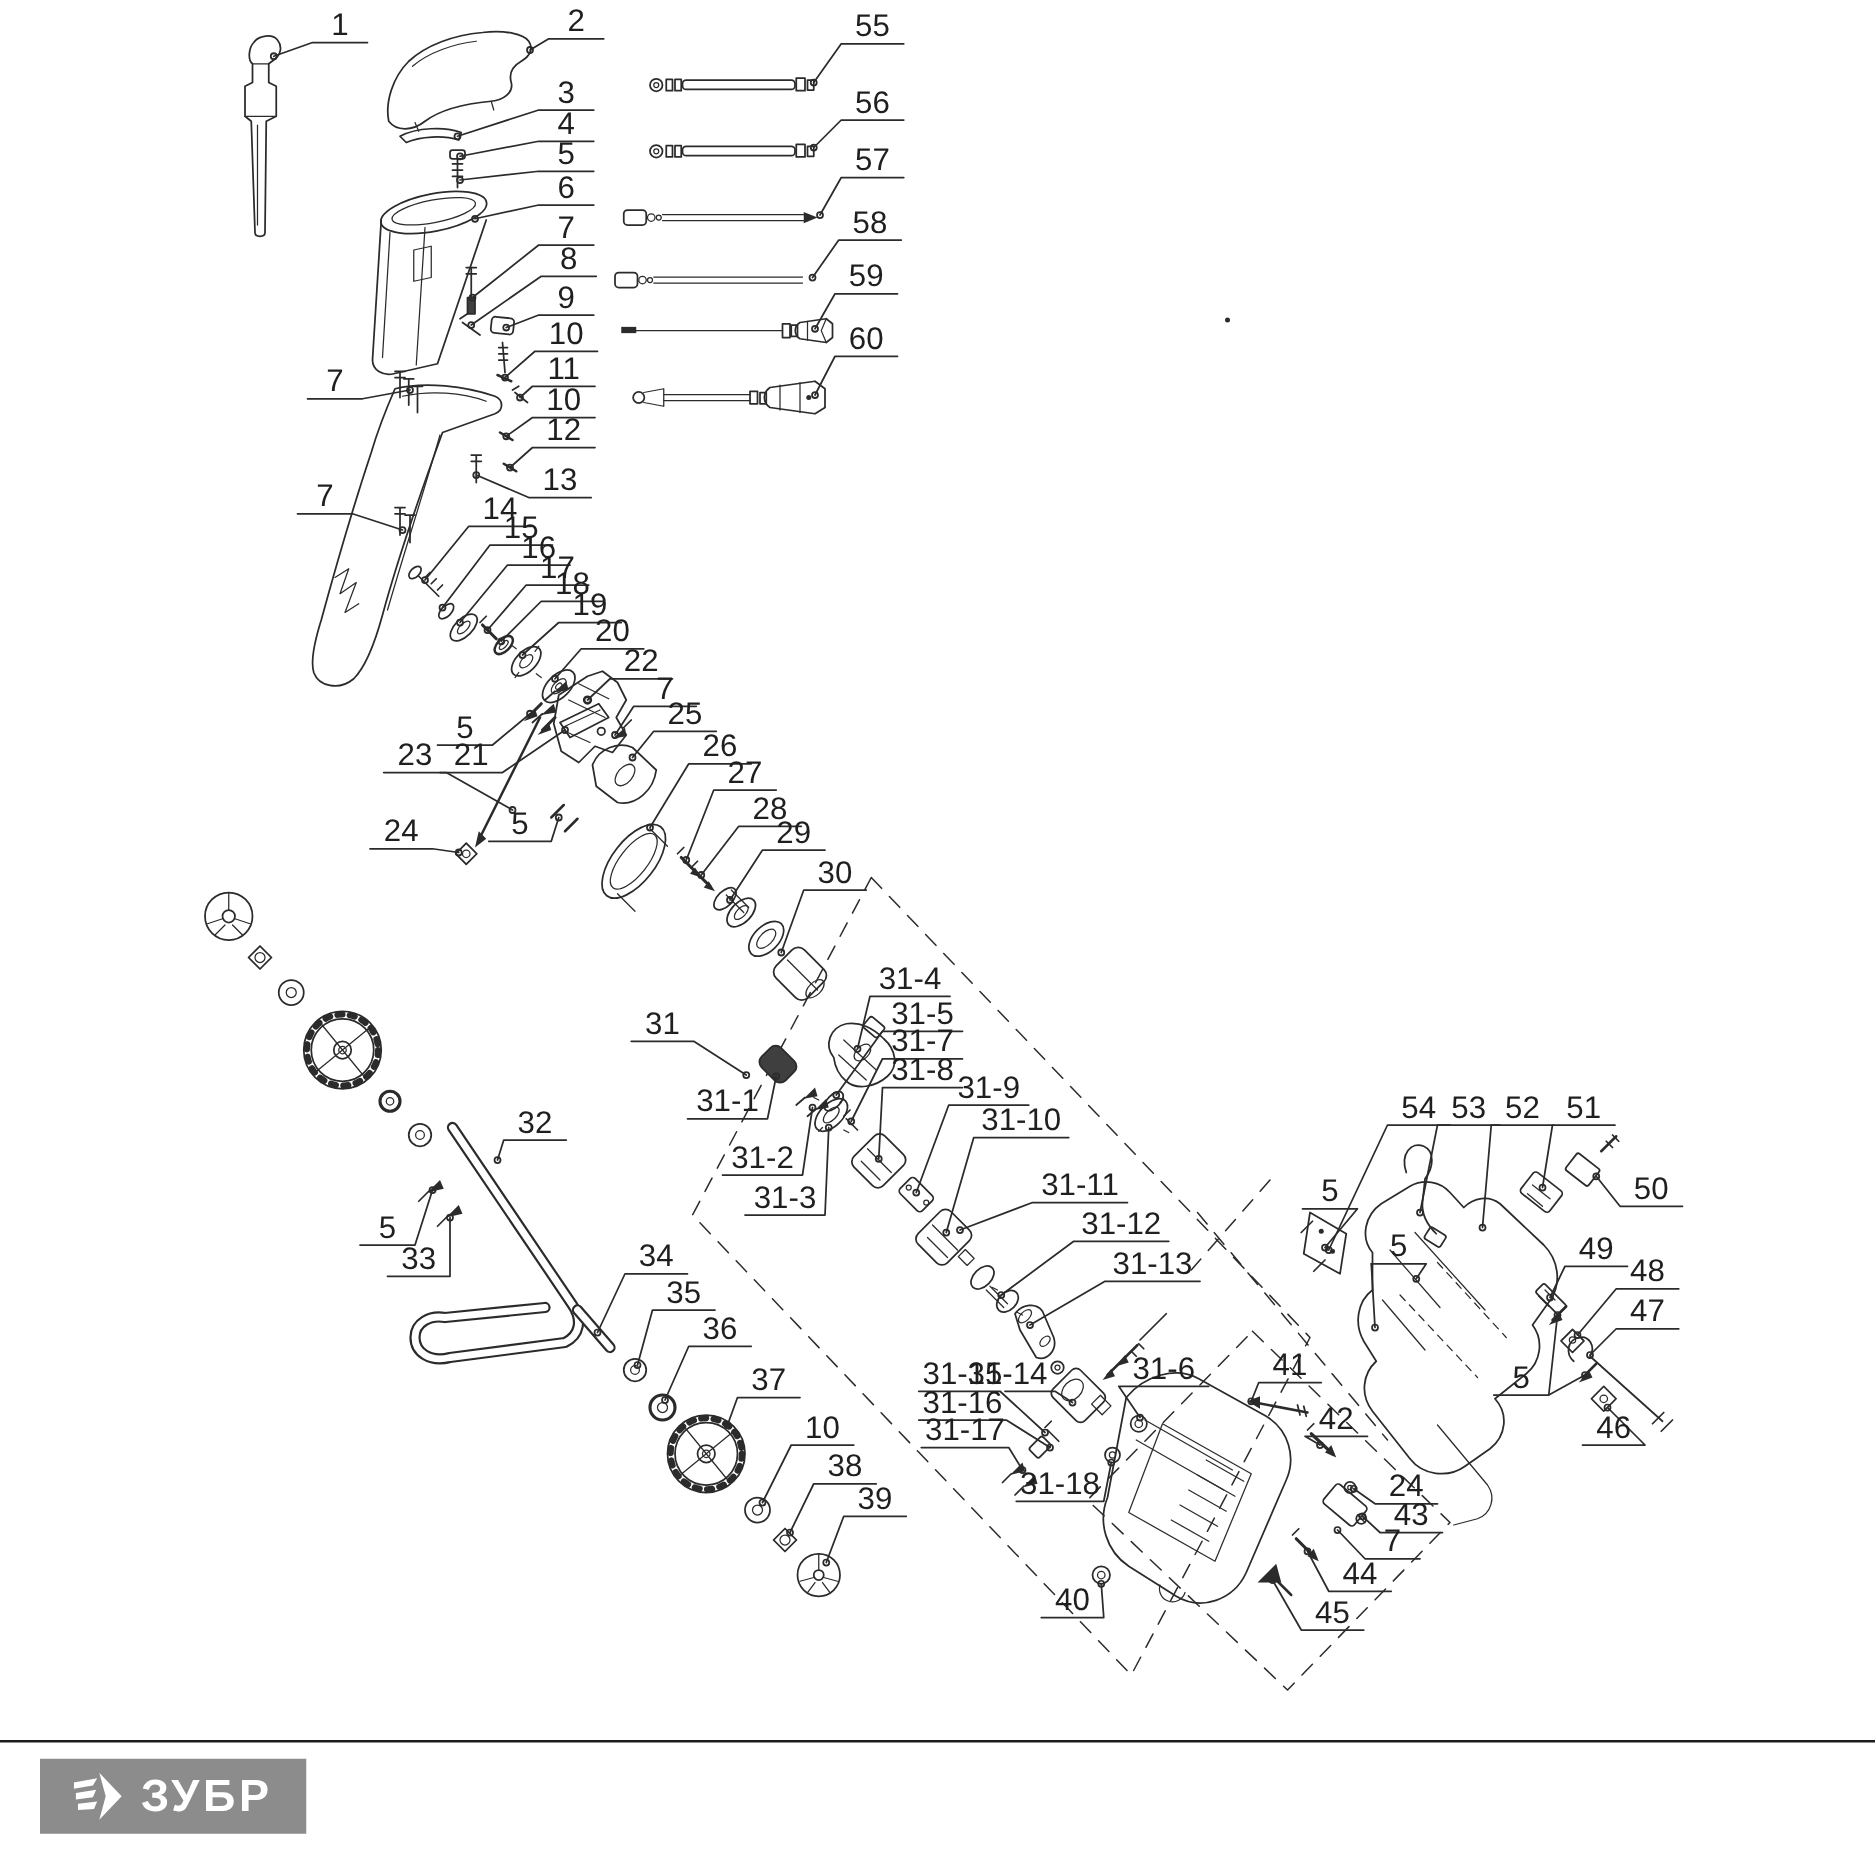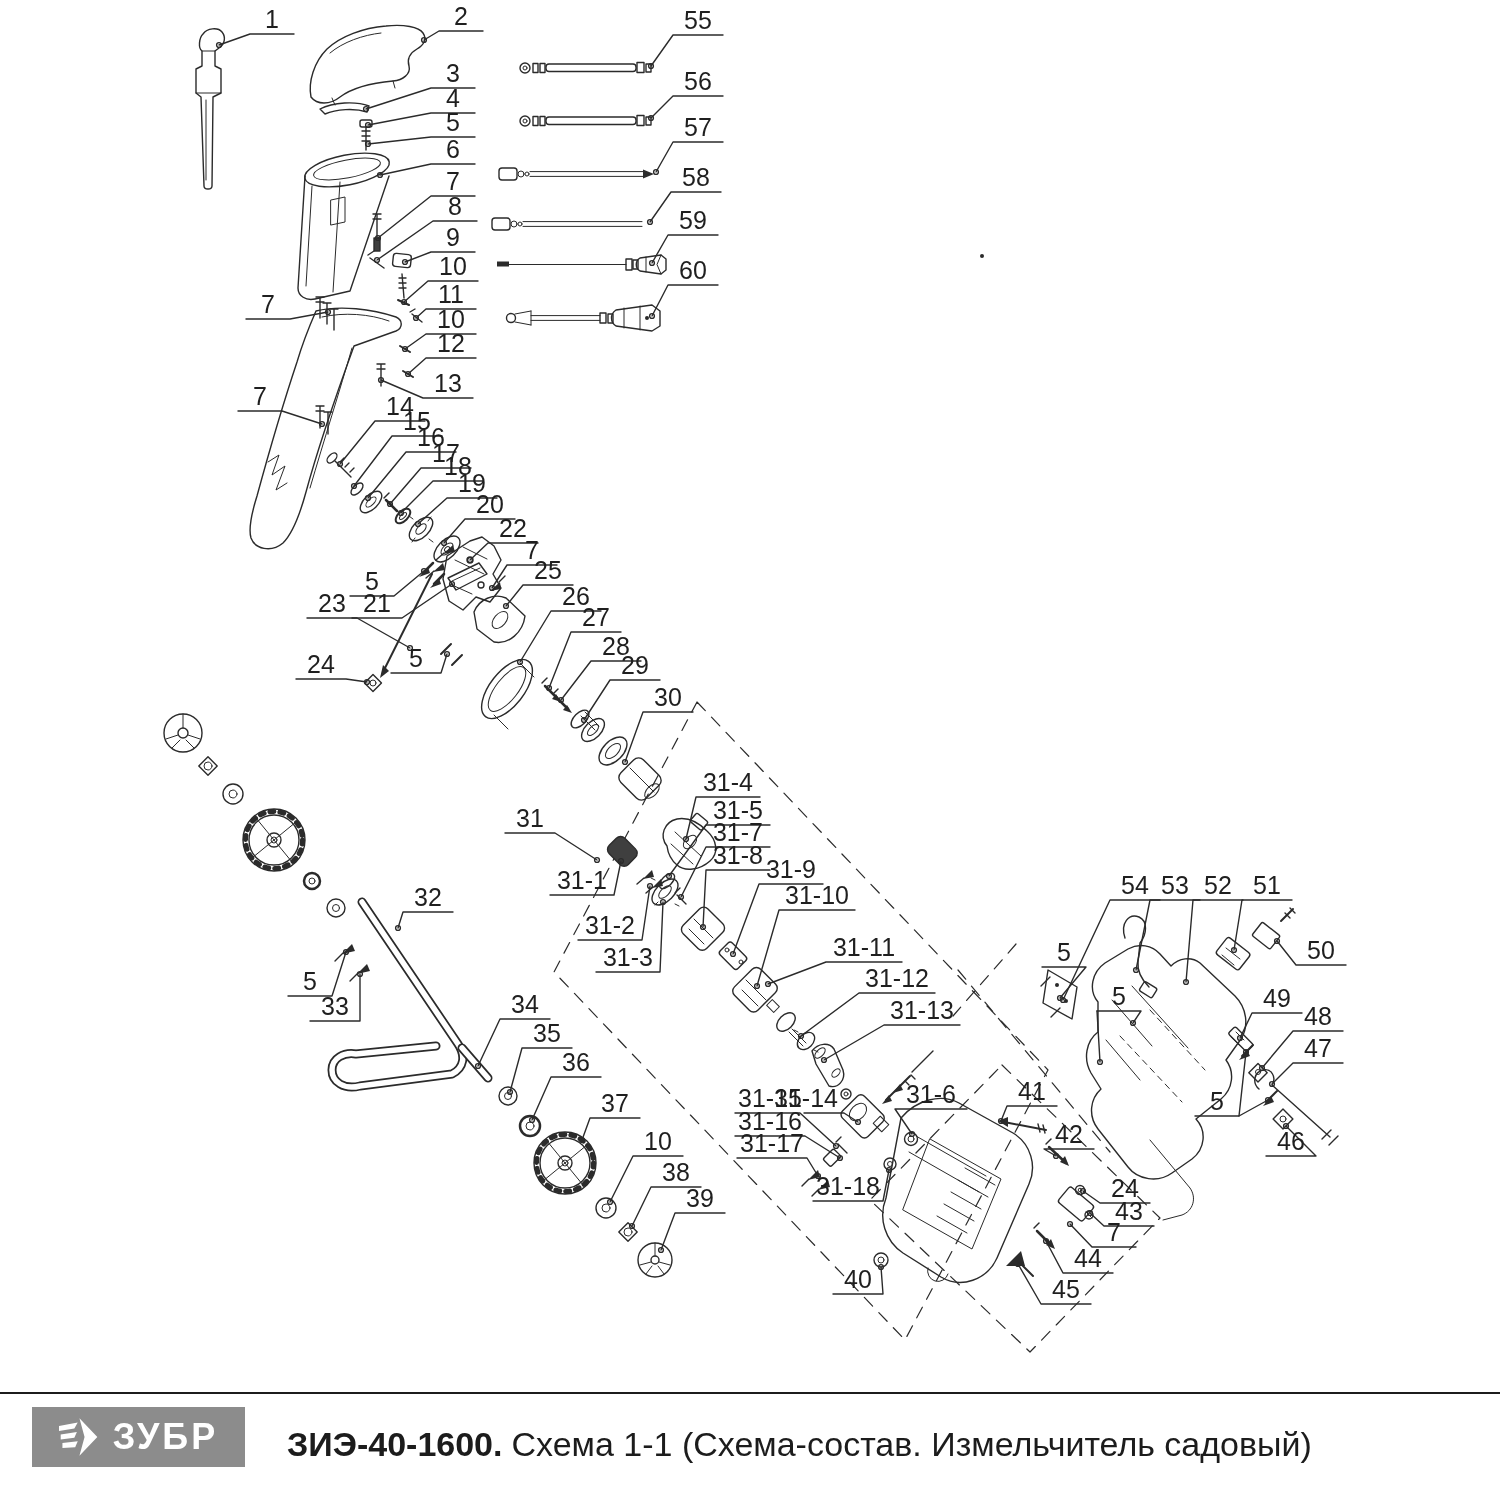--- a/index.html
+++ b/index.html
@@ -834,17 +834,14 @@
     <g fill="#ffffff">
       <polygon points="0,10 22,6 18,13 0,16"></polygon>
       <polygon points="2,20 21,17 18,24 2,26"></polygon>
       <polygon points="4,30 22,28 19,35 4,36"></polygon>
       <polygon points="24,1 45,23 24,45 30,23"></polygon>
     </g>
   </svg>
   <span class="brand" style="color: rgb(255, 255, 255);">ЗУБР</span>
 </div>
 
-<div class="title" style="color: rgb(28, 28, 28);">
-  <span class="tb">ЗИЭ-40-1600.</span><span class="tr">Схема 1-1 (Схема-состав. Измельчитель садовый)</span>
+
 </div>
 
-</div>
-
 </body></html>

